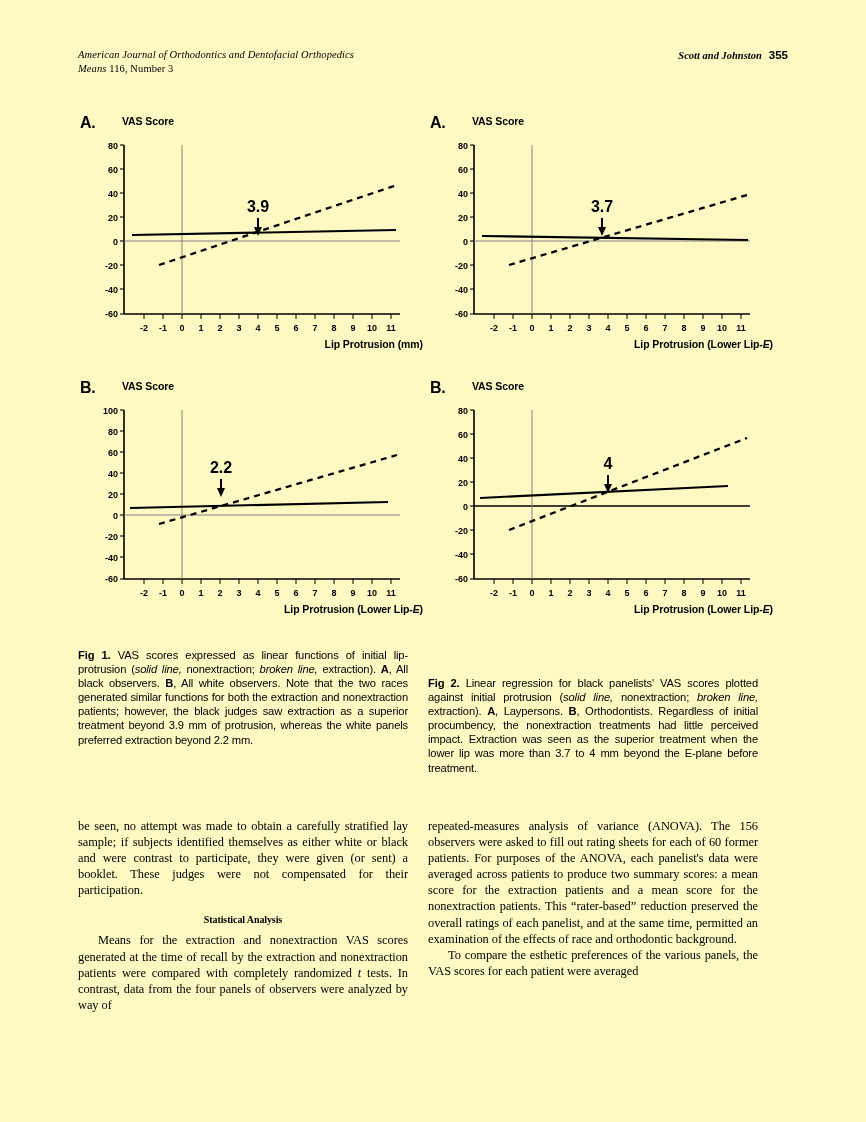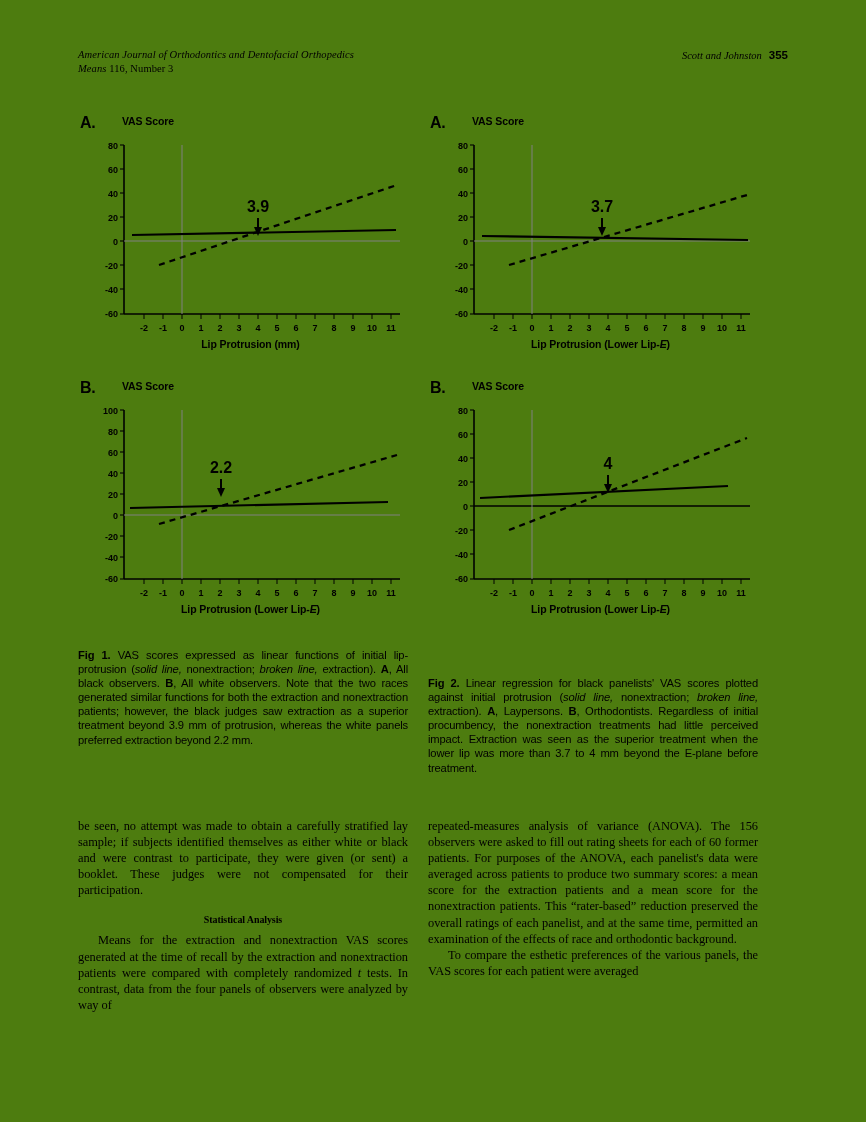--- a/index.html
+++ b/index.html
@@ -13,21 +13,21 @@
     position: relative;
     font-family: "Liberation Serif", serif;
     color: #000;
     overflow: hidden;
   }
   .page {
     position: absolute;
     left: 0; top: 0;
     width: 866px;
     height: 1122px;
-    background: #4d7c0f;
+    background: #fef9c3;
   }
 
   
   .runhead {
     position: absolute;
     left: 78px;
     top: 48px;
     width: 710px;
     height: 34px;
   }
@@ -49,20 +49,21 @@
   }
   .runhead-right {
     position: absolute;
     right: 0; top: 0;
     font-size: 10.5px;
     line-height: 14px;
     white-space: nowrap;
   }
   .runhead-right .names {
     font-style: italic;
+    font-weight: bold;
   }
   .runhead-right .pageno {
     font-family: "Liberation Sans", sans-serif;
     font-style: normal;
     font-weight: bold;
     font-size: 11.5px;
     margin-left: 7px;
     text-align: right;
   }
 
@@ -101,21 +102,21 @@
     font-weight: bold;
     font-size: 10.5px;
     letter-spacing: -0.1px;
     white-space: nowrap;
   }
   .axis-title-x {
     position: absolute;
     left: 0;
     top: 228px;
     width: 345px;
-    text-align: center;
+    text-align: right;
     font-family: "Liberation Sans", sans-serif;
     font-weight: bold;
     font-size: 10.5px;
     letter-spacing: -0.1px;
   }
   .axis-title-x .ital { font-style: italic; }
 
   .plotsvg {
     position: absolute;
     left: 0;

